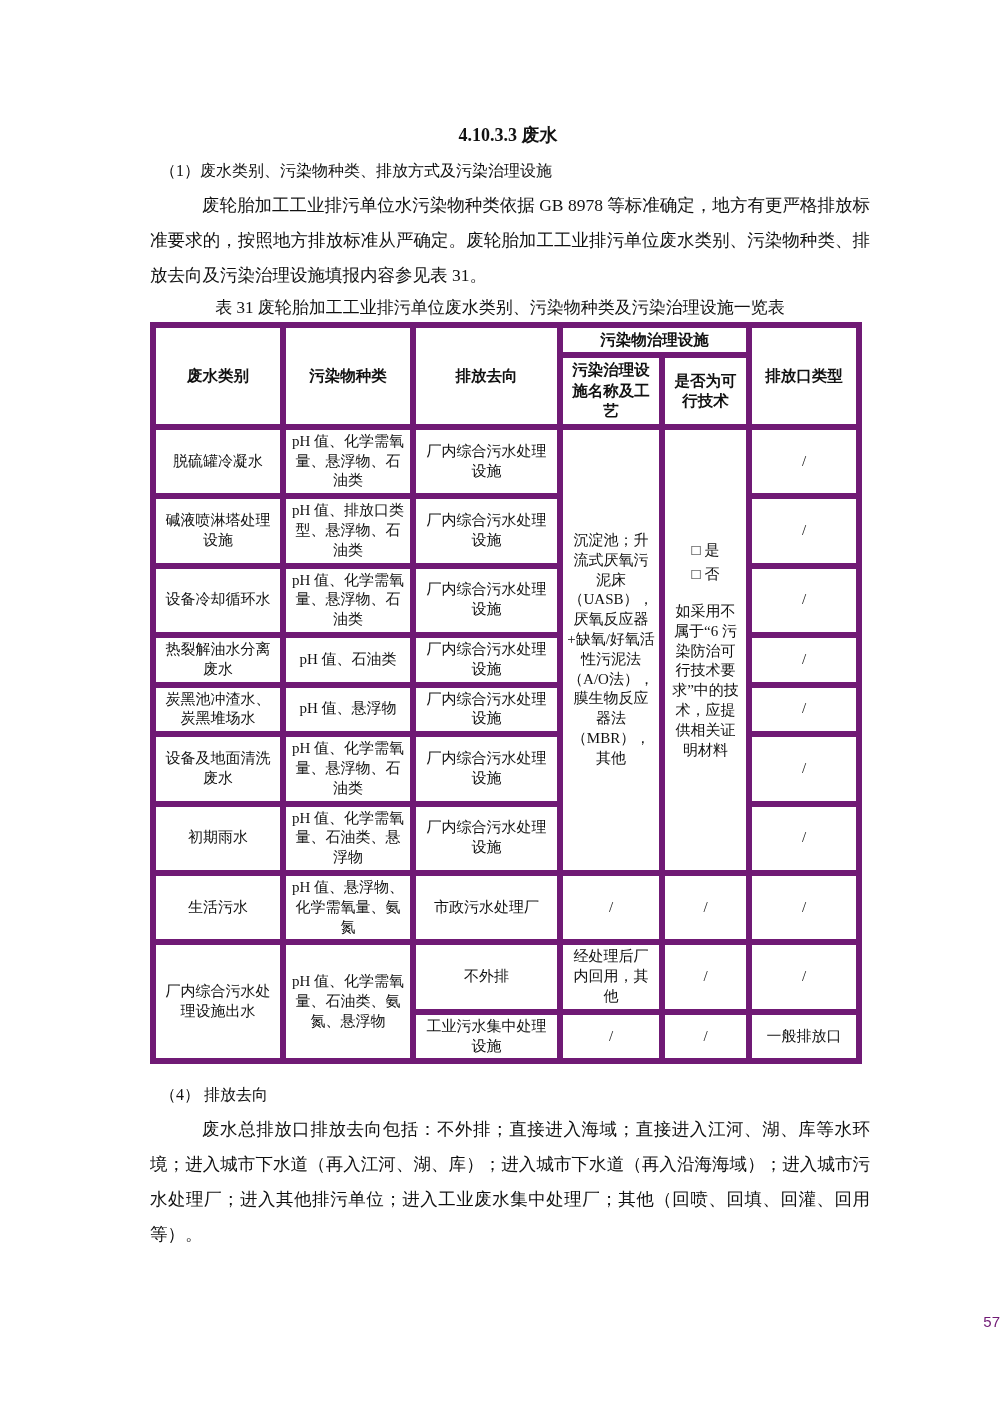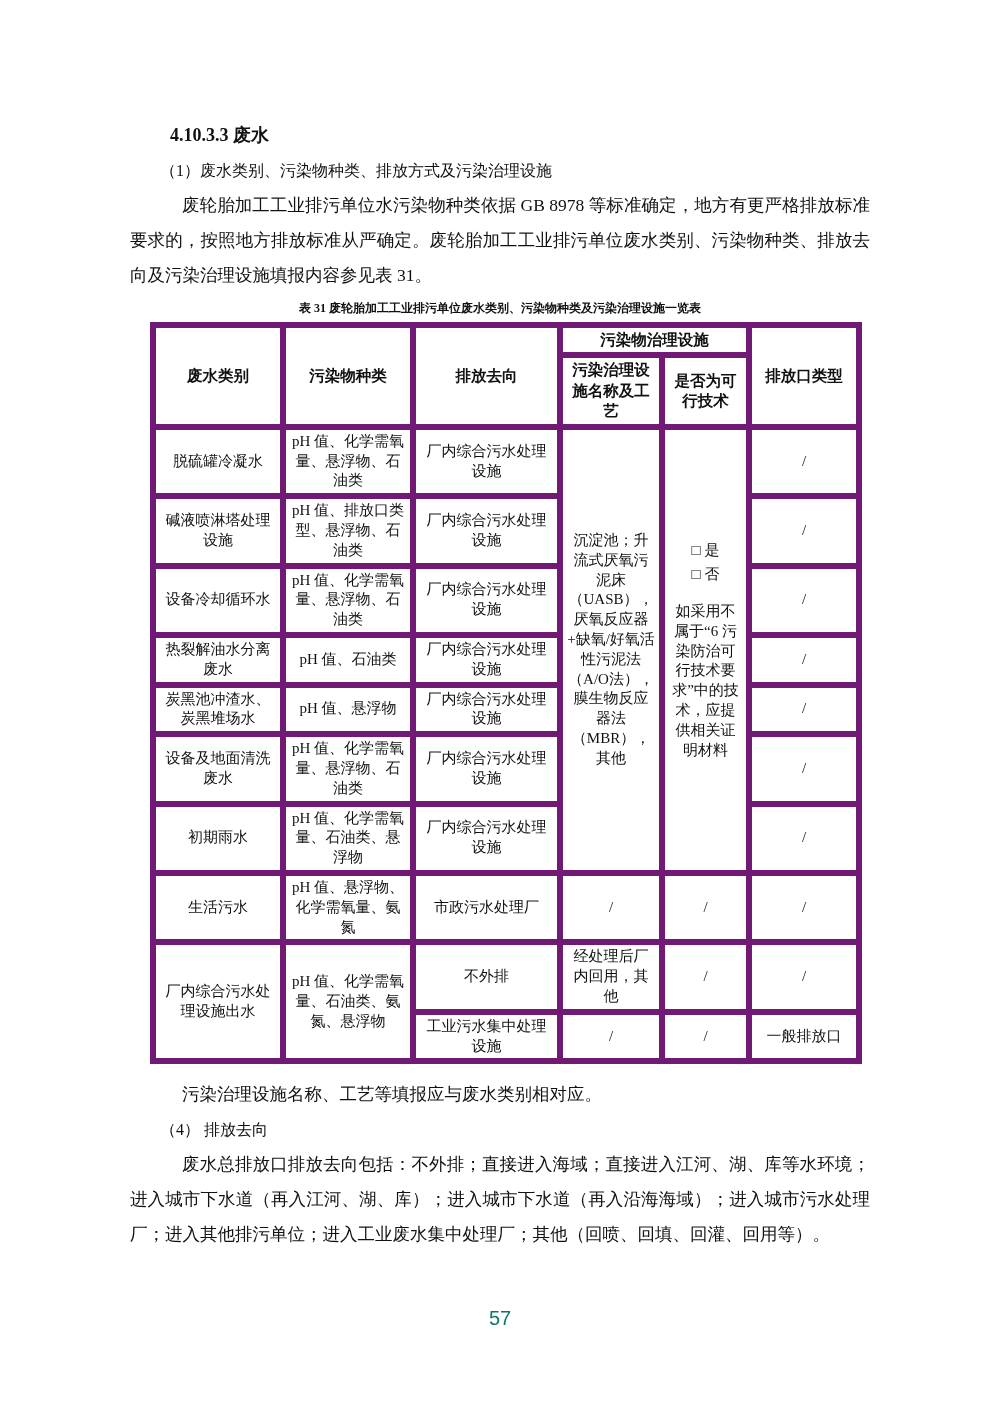--- a/index.html
+++ b/index.html
@@ -14,36 +14,38 @@
     font-family: "Liberation Serif", "DejaVu Serif", serif;
     overflow: hidden;
   }
   .content {
     padding: 118px 130px 0 130px;
   }
   .section-heading {
     font-size: 18px;
     font-weight: bold;
     line-height: 35px;
-    margin-left: 40px;
+    margin-left: 16px;
+    text-align: center;
   }
   .num-heading {
     font-size: 16px;
     line-height: 35px;
     margin-left: 30px;
   }
   .body-para {
     font-size: 17.5px;
     line-height: 35px;
     text-align: justify;
     text-indent: 52px;
+    margin-left: 20px;
   }
   .table-title {
-    font-size: 12px;
-    font-weight: bold;
+    font-size: 17px;
+    font-weight: normal;
     text-align: center;
     line-height: 24px;
     margin: 3px 0 2px 0;
   }
   table.main-table {
     border-collapse: collapse;
     table-layout: fixed;
     width: 706px;
     margin-left: 20px;
   }
@@ -62,24 +64,24 @@
   }
   .fcell { text-align: center; }
   .fcell .chk { line-height: 1.55; text-align: center; }
   .fnote { margin-top: 16px; text-align: center; }
   .facility-merged { text-align: center; }
   .page-number {
     position: absolute;
     bottom: 84px;
     left: 0;
     width: 100%;
-    text-align: center;
-    font-size: 20px;
+    text-align: right;
+    font-size: 15px;
     font-family: "Liberation Sans", sans-serif;
-    color: #0f766e;
+    color: #701a75;
   }
 </style>
 </head>
 <body>
 
 <div class="page">
   <div class="content">
 
     <div class="section-heading">4.10.3.3 废水</div>
     <div class="num-heading">（1）废水类别、污染物种类、排放方式及污染治理设施</div>
@@ -181,21 +183,20 @@
           <td>/</td>
           <td>/</td>
           <td>一般排放口</td>
         </tr>
       </tbody>
     </table>
 
     <div style="height:13px"></div>
 
     <div>
-      <div class="body-para">污染治理设施名称、工艺等填报应与废水类别相对应。</div>
     </div>
 
     <div>
     </div>
 
     <div>
       <div class="num-heading">（4） 排放去向</div>
       <div class="body-para">废水总排放口排放去向包括：不外排；直接进入海域；直接进入江河、湖、库等水环境；进入城市下水道（再入江河、湖、库）；进入城市下水道（再入沿海海域）；进入城市污水处理厂；进入其他排污单位；进入工业废水集中处理厂；其他（回喷、回填、回灌、回用等）。</div>
     </div>
 

